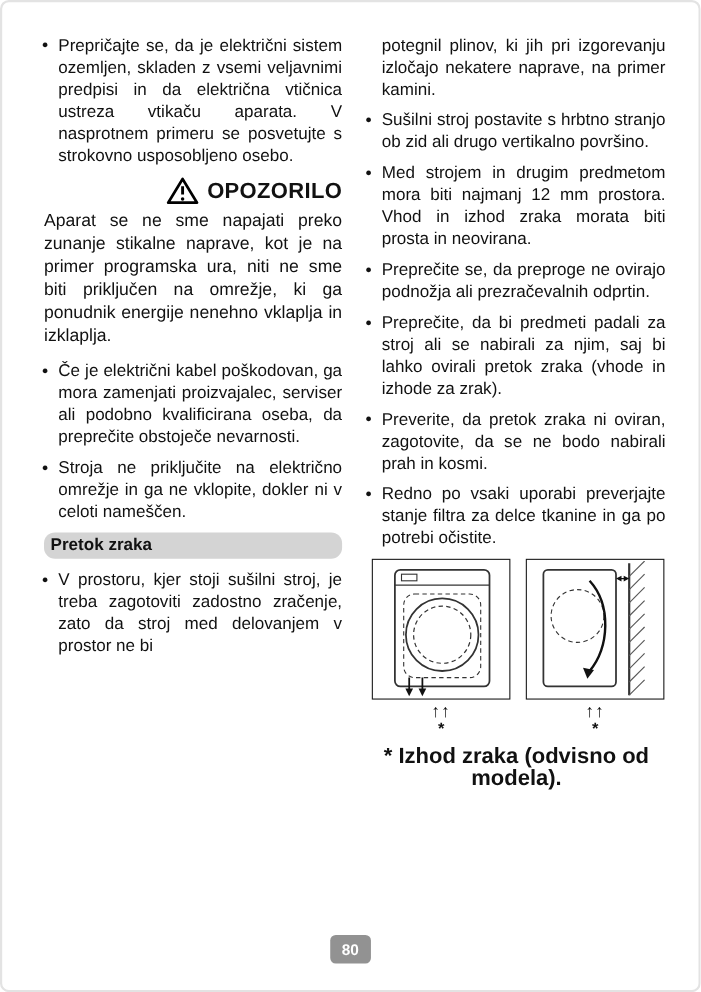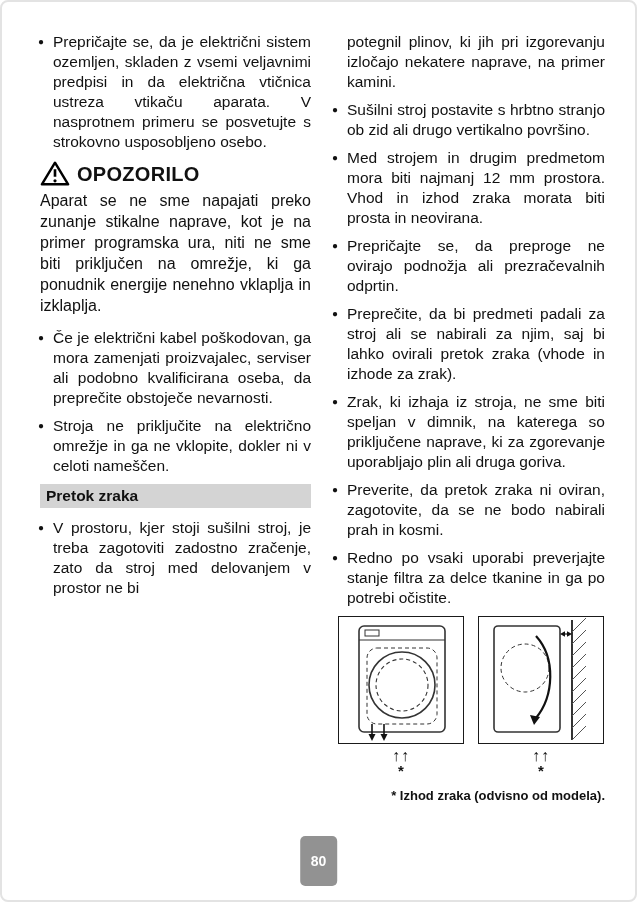--- a/index.html
+++ b/index.html
@@ -33,70 +33,71 @@
     margin: 0 0 8px 0;
   }
   ul.bullets li::before {
     content: "●";
     position: absolute;
     left: -2px; top: 0;
     font-size: 10px;
     line-height: 20px;
   }
   .warning { margin: 8px 0 12px 0; }
-  .warning-head { display: flex; align-items: center; gap: 7px; margin-bottom: 3px; }
+  .warning-head { display: flex; align-items: center; gap: 7px; margin-bottom: 3px; justify-content: flex-end; }
   .warn-icon { flex: 0 0 auto; }
   .warning-title { font-size: 20px; font-weight: bold; letter-spacing: 0.3px; }
   .warning-body {
     font-size: 16px;
     line-height: 21px;
     font-weight: normal;
     text-align: justify;
   }
   .section-header {
     background: #d4d4d4;
     font-weight: bold;
     font-size: 15.5px;
     line-height: 22px;
     padding: 1px 6px;
     margin: 8px 0 10px 0;
+    border-radius: 10px;
   }
   .continuation { margin: 0 0 8px 0; padding-left: 13px; }
   .figures { display: flex; gap: 14px; margin: 6px 0 2px 4px; }
   .figure { width: 126px; text-align: center; }
   .figure-box {
     width: 126px; height: 128px;
     border: 1.5px solid #1a1a1a;
     background: #fff;
     display: flex; align-items: center; justify-content: center;
   }
   .figure-arrows {
     font-weight: 900;
     font-size: 16px;
     line-height: 17px;
     margin-top: 3px;
     letter-spacing: 1px;
   }
   .figure-asterisk { font-weight: bold; font-size: 15px; line-height: 14px; }
   .footnote {
     font-weight: bold;
-    font-size: 13px;
+    font-size: 20px;
     margin-top: 8px;
-    text-align: right;
+    text-align: center;
   }
   .page-number {
     position: absolute;
-    left: 50%; bottom: 14px;
+    left: 50%; bottom: 24px;
     transform: translateX(-50%);
     background: #929292;
     color: #fff;
     font-weight: bold;
     font-size: 14px;
     line-height: 18px;
-    padding: 16px 11px;
+    padding: 4px 11px;
     border-radius: 5px;
   }
 </style>
 </head>
 <body>
 
 <div class="page">
   <div class="columns">
 
     <div class="col">
@@ -127,23 +128,22 @@
         <li>V prostoru, kjer stoji sušilni stroj, je treba zagotoviti zadostno zračenje, zato da stroj med delovanjem v prostor ne bi</li>
       </ul>
     </div>
 
     <div class="col">
       <p class="continuation">potegnil plinov, ki jih pri izgorevanju izločajo nekatere naprave, na primer kamini.</p>
 
       <ul class="bullets">
         <li>Sušilni stroj postavite s hrbtno stranjo ob zid ali drugo vertikalno površino.</li>
         <li>Med strojem in drugim predmetom mora biti najmanj 12 mm prostora. Vhod in izhod zraka morata biti prosta in neovirana.</li>
-        <li>Prepričajte se, da preproge ne ovirajo podnožja ali prezračevalnih odprtin.</li>
+        <li>Preprečite se, da preproge ne ovirajo podnožja ali prezračevalnih odprtin.</li>
         <li>Preprečite, da bi predmeti padali za stroj ali se nabirali za njim, saj bi lahko ovirali pretok zraka (vhode in izhode za zrak).</li>
-        <li>Zrak, ki izhaja iz stroja, ne sme biti speljan v dimnik, na katerega so priključene naprave, ki za zgorevanje uporabljajo plin ali druga goriva.</li>
         <li>Preverite, da pretok zraka ni oviran, zagotovite, da se ne bodo nabirali prah in kosmi.</li>
         <li>Redno po vsaki uporabi preverjajte stanje filtra za delce tkanine in ga po potrebi očistite.</li>
       </ul>
 
       <div class="figures">
 
         <div class="figure">
           <div class="figure-box">
             <svg viewBox="0 0 121 124" width="121" height="124" aria-hidden="true">
               <rect x="18" y="8" width="86" height="106" rx="5" fill="none" stroke="#333" stroke-width="1.6"></rect>

